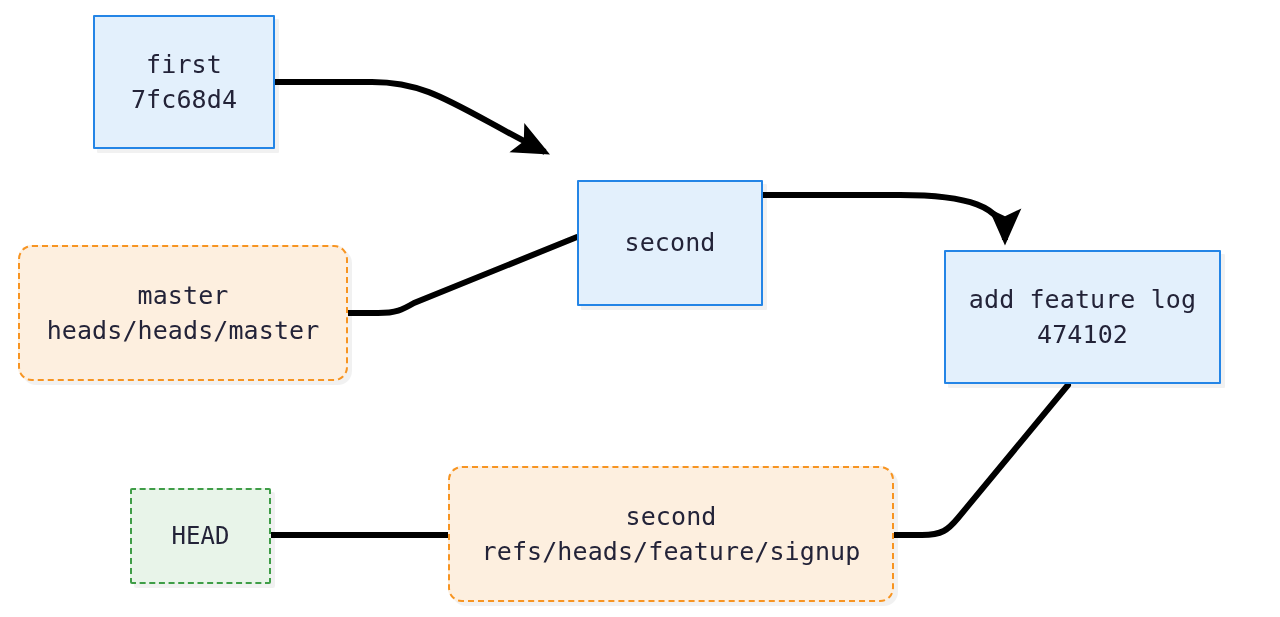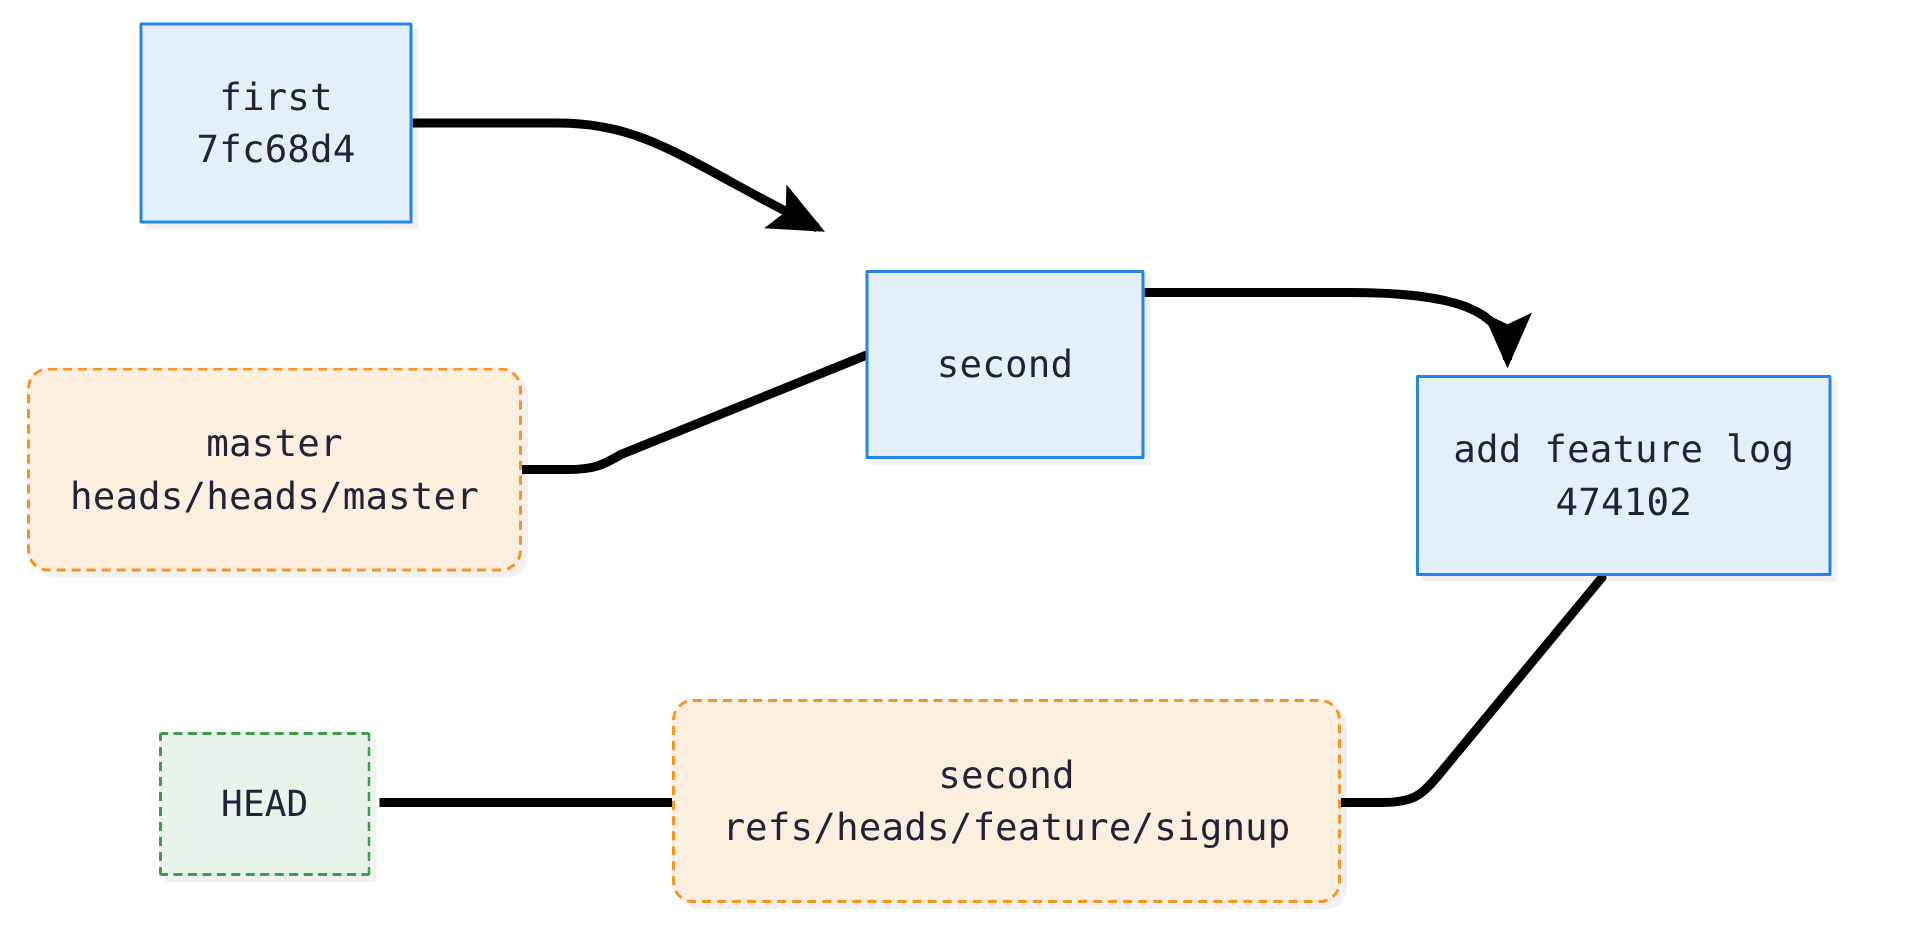--- a/index.html
+++ b/index.html
@@ -101,17 +101,17 @@
   <div class="node node-ref" style="left:18px; top:245px; width:330px; height:136px;">
     <div class="node-line">master</div>
     <div class="node-line">heads/heads/master</div>
   </div>
 
   <div class="node node-ref" style="left:448px; top:466px; width:446px; height:136px;">
     <div class="node-line">second</div>
     <div class="node-line">refs/heads/feature/signup</div>
   </div>
 
-  <div class="node node-head" style="left:106px; top:488px; width:141px; height:96px;">
+  <div class="node node-head" style="left:130px; top:488px; width:141px; height:96px;">
     <div class="node-line">HEAD</div>
   </div>
 
 </div>
 
 </body></html>

